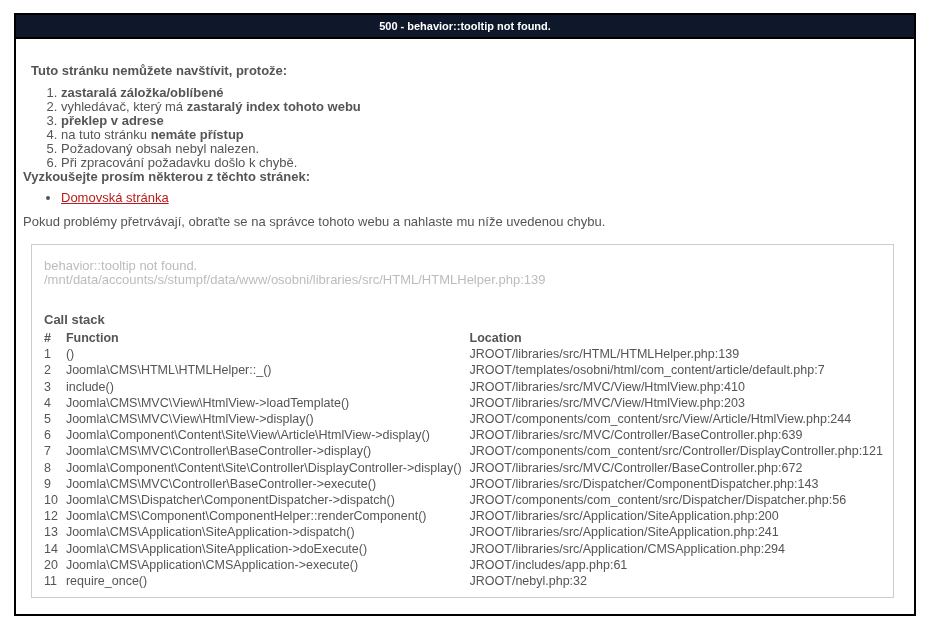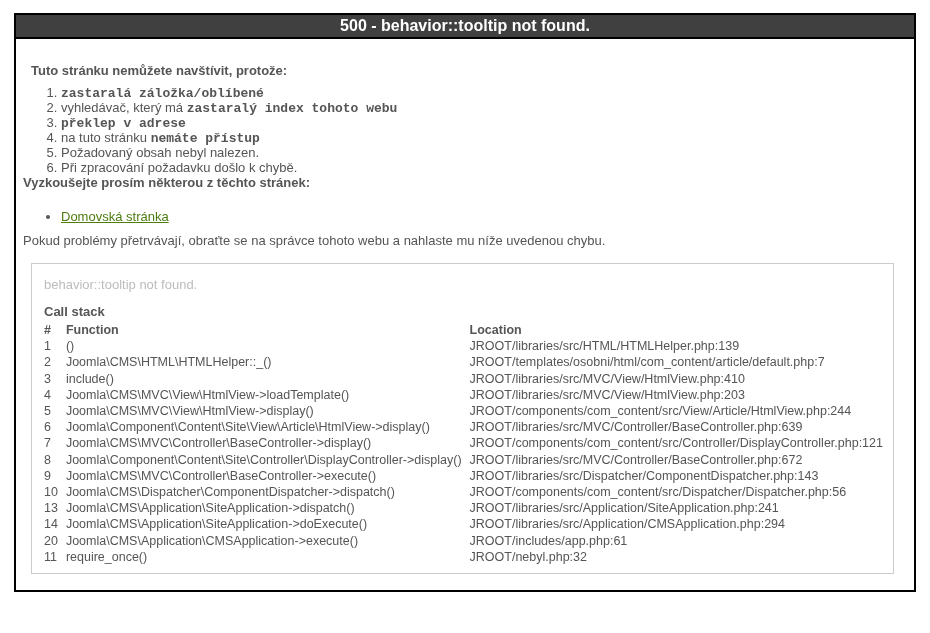--- a/index.html
+++ b/index.html
@@ -9,56 +9,56 @@
     background: #ffffff;
     font-family: "Liberation Sans", "DejaVu Sans", sans-serif;
     font-size: 13px; color: #555555;
   }
   .frame {
     margin: 13px 14px;
     border: 2px solid #000000;
     background: #ffffff;
   }
   .alert-header {
-    background: #404040;
+    background: #0f172a;
     border-bottom: 2px solid #000000;
     color: #ffffff;
     font-weight: bold;
-    font-size: 16px;
+    font-size: 11px;
     line-height: 14px;
     text-align: center;
     padding: 4px 10px;
   }
   .content { padding: 0 7px 16px; }
   .intro-heading { font-weight: bold; margin: 24px 8px 8px; line-height: 15px; }
   ol.reasons { margin: 0; padding: 0 0 0 38px; line-height: 14px; }
   ol.reasons li { margin: 0; }
-  .suggest-heading { font-weight: bold; margin: 0 0 20px; line-height: 14px; }
+  .suggest-heading { font-weight: bold; margin: 0 0 7px; line-height: 14px; }
   ul.links { margin: 0; padding: 0 0 0 38px; line-height: 14px; }
-  ul.links a { color: #4d7c0f; cursor: pointer; }
+  ul.links a { color: #b91c1c; cursor: pointer; }
   p.contact { margin: 10px 0 15px; line-height: 14px; }
   .error-box {
     border: 1px solid #cccccc;
     margin: 0 13px 0 8px;
     padding: 14px 4px 8px 12px;
     overflow: hidden;
   }
   .muted { color: #bcbcbc; line-height: 14px; }
-  .cs-heading { font-weight: bold; margin: 12px 0 3px; line-height: 15px; }
+  .cs-heading { font-weight: bold; margin: 25px 0 3px; line-height: 15px; }
   table.callstack { border-collapse: collapse; font-size: 12.5px; color: #555555; }
   table.callstack th, table.callstack td {
     text-align: left; vertical-align: top;
     padding: 0 8px 0 0;
     line-height: 16.2px;
     white-space: nowrap;
     font-weight: normal;
   }
   table.callstack th { font-weight: bold; }
   .col-num { min-width: 16px; }
-  b { font-weight: bold; font-family: Liberation Mono, monospace; }
+  b { font-weight: bold; }
 </style>
 </head>
 <body>
 
 <div class="frame">
 
   <div class="alert-header">
     <span>500 - behavior::tooltip not found.</span>
   </div>
 
@@ -80,20 +80,21 @@
     <ul class="links">
       <li>
         <a href="#">Domovská stránka</a>
       </li>
     </ul>
 
     <p class="contact">Pokud problémy přetrvávají, obraťte se na správce tohoto webu a nahlaste mu níže uvedenou chybu.</p>
 
     <div class="error-box">
       <div class="muted">behavior::tooltip not found.</div>
+      <div class="muted">/mnt/data/accounts/s/stumpf/data/www/osobni/libraries/src/HTML/HTMLHelper.php:139</div>
 
       <p class="cs-heading">Call stack</p>
 
       <table class="callstack">
         <thead>
           <tr>
             <th class="col-num">#</th>
             <th class="col-fn">Function</th>
             <th class="col-loc">Location</th>
           </tr>
@@ -143,20 +144,25 @@
               <td class="col-num">9</td>
               <td class="col-fn">Joomla\CMS\MVC\Controller\BaseController-&gt;execute()</td>
               <td class="col-loc">JROOT/libraries/src/Dispatcher/ComponentDispatcher.php:143</td>
             </tr>
             <tr>
               <td class="col-num">10</td>
               <td class="col-fn">Joomla\CMS\Dispatcher\ComponentDispatcher-&gt;dispatch()</td>
               <td class="col-loc">JROOT/components/com_content/src/Dispatcher/Dispatcher.php:56</td>
             </tr>
             <tr>
+              <td class="col-num">12</td>
+              <td class="col-fn">Joomla\CMS\Component\ComponentHelper::renderComponent()</td>
+              <td class="col-loc">JROOT/libraries/src/Application/SiteApplication.php:200</td>
+            </tr>
+            <tr>
               <td class="col-num">13</td>
               <td class="col-fn">Joomla\CMS\Application\SiteApplication-&gt;dispatch()</td>
               <td class="col-loc">JROOT/libraries/src/Application/SiteApplication.php:241</td>
             </tr>
             <tr>
               <td class="col-num">14</td>
               <td class="col-fn">Joomla\CMS\Application\SiteApplication-&gt;doExecute()</td>
               <td class="col-loc">JROOT/libraries/src/Application/CMSApplication.php:294</td>
             </tr>
             <tr>

